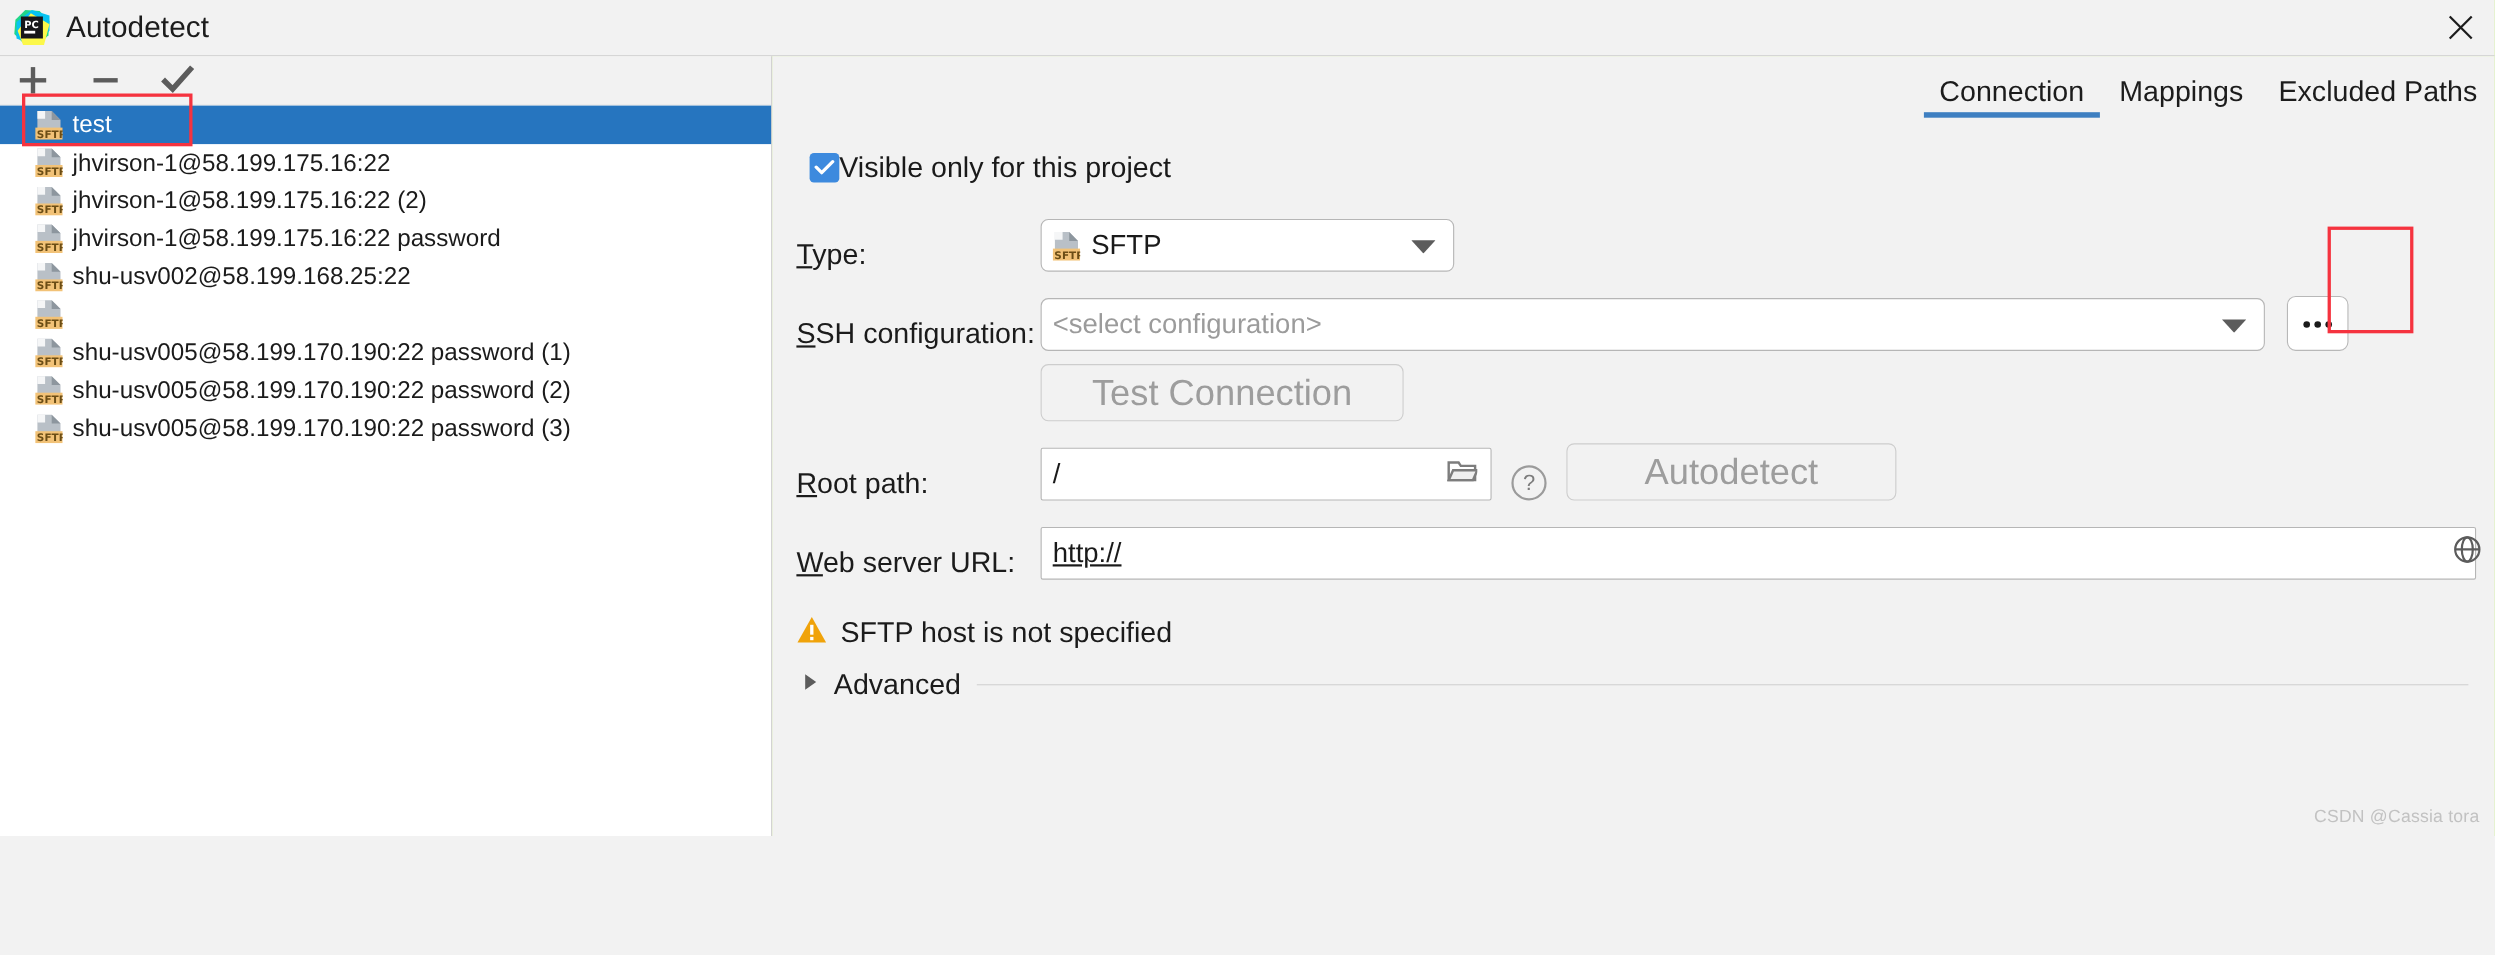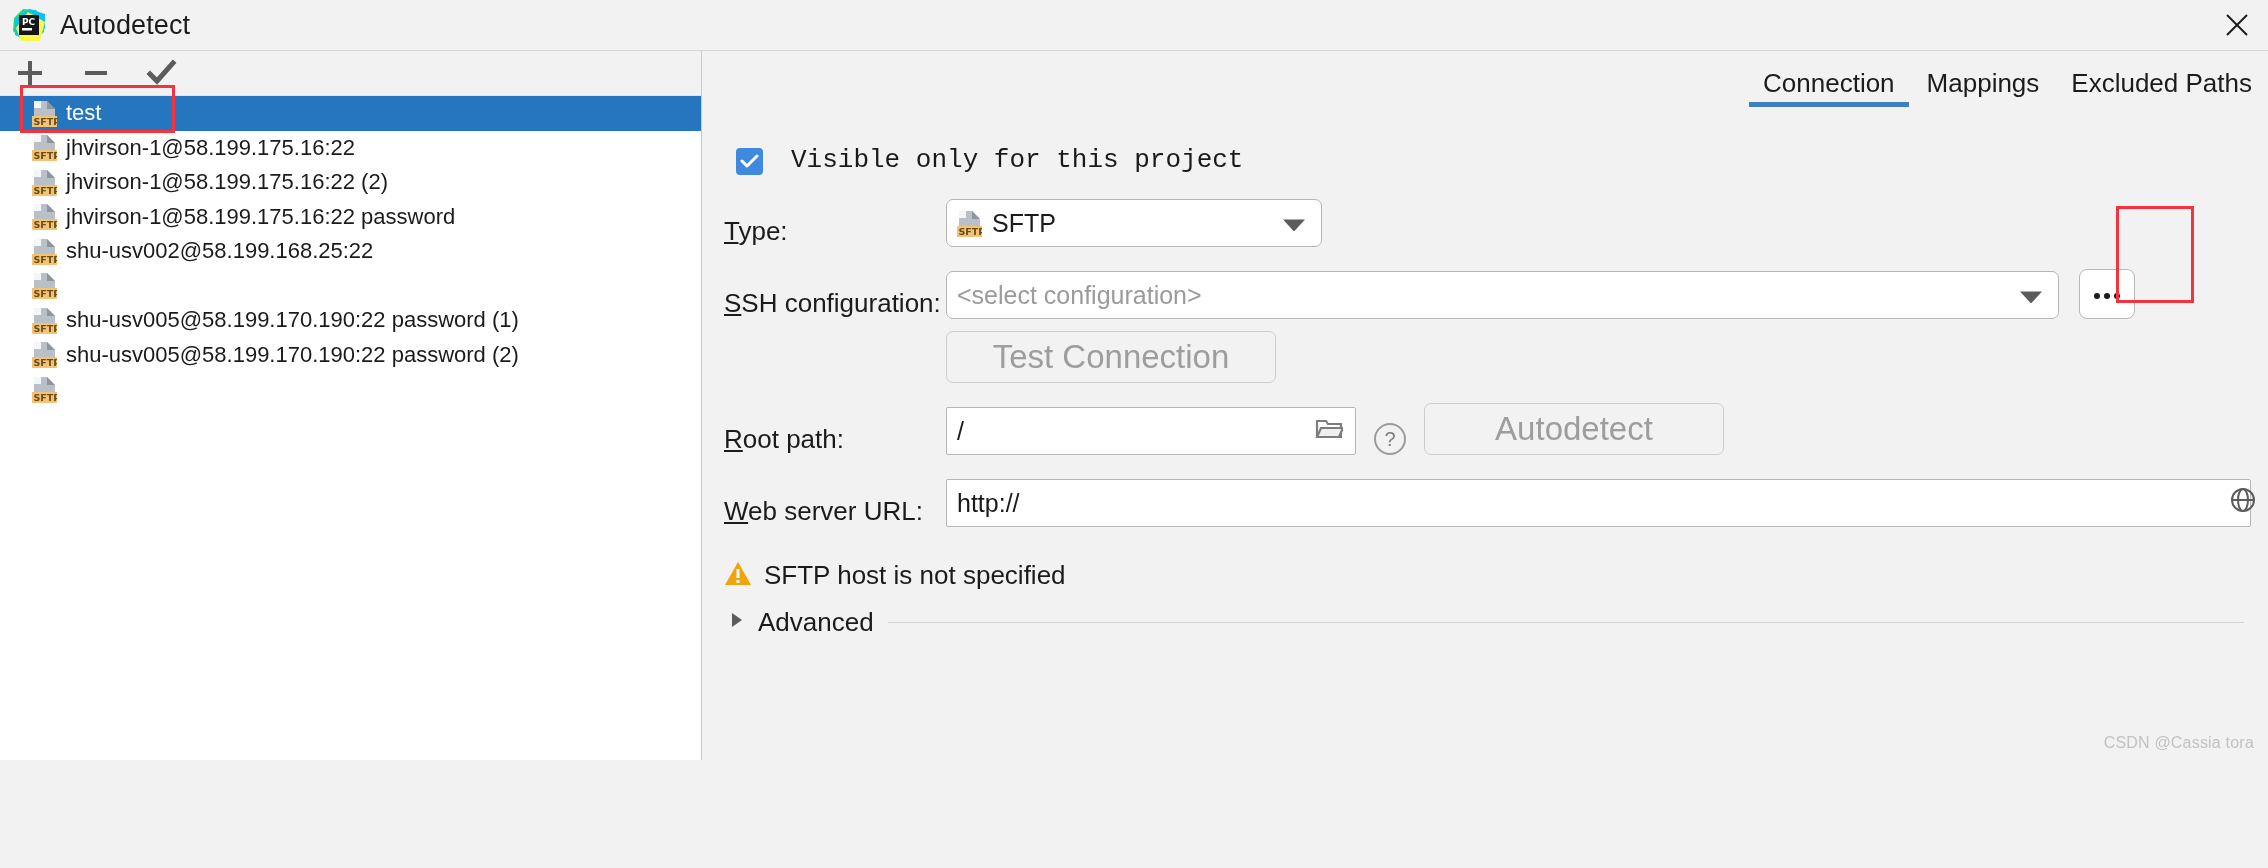--- a/index.html
+++ b/index.html
@@ -72,21 +72,21 @@
     font-size: 26px; color: #1c1c1c; padding: 0 16px 11px 16px;
     cursor: pointer; position: relative; line-height: 1;
   }
   .tab.active::after {
     content: ""; position: absolute; left: 2px; right: 2px; bottom: 0;
     height: 5px; background: #3e7fc1;
   }
 
   .form { padding: 22px 0 0 0; position: relative; flex: 1; min-height: 0; }
 
-  .cbrow { display: flex; align-items: flex-end; gap: 28px; padding-left: 34px; height: 46px; font-family: Liberation Mono, monospace; }
+  .cbrow { display: flex; align-items: center; gap: 0; padding-left: 34px; height: 46px; }
   .cbox {
     width: 27px; height: 27px; border-radius: 4px; background: #3d8ade;
     display: flex; align-items: center; justify-content: center; flex: none; cursor: pointer;
   }
   .cblabel { font-size: 26px; color: #1a1a1a; }
 
   .row { display: flex; align-items: flex-end; height: 72px; padding-left: 22px; }
   .lbl { width: 222px; min-width: 222px; font-size: 26px; color: #1b1b1b; }
   .lbl u { text-decoration: underline; text-underline-offset: 2px; }
 
@@ -109,21 +109,21 @@
   }
   .dot { width: 6px; height: 6px; border-radius: 50%; background: #1b1b1b; display:inline-block; margin: 0 2px; }
 
   .btn-disabled {
     height: 52px; border: 1px solid #cdcdcd; border-radius: 7px; background: #f2f2f2;
     color: #9d9d9d; font-size: 33px; display: flex; align-items: center;
     justify-content: center; padding: 0 26px; cursor: default;
   }
 
   .inp-root { width: 410px; }
-  .inp-url  { flex: 1; margin-right: 17px; }
+  .inp-url  { flex: 1; margin-right: 17px; text-decoration: underline; }
 
   .help-icon {
     width: 32px; height: 32px; border-radius: 50%; border: 2px solid #9b9b9b;
     color: #7c7c7c; font-size: 20px; display: flex; align-items: center;
     justify-content: center; margin: 0 18px; cursor: pointer; flex: none;
   }
 
   .warn { display: flex; align-items: flex-end; gap: 12px; padding-left: 22px; height: 64px; }
   .warn-txt { font-size: 26px; color: #1b1b1b; }
 
@@ -292,20 +292,21 @@
         <div class="srv-row">
           <span class="sftp-icon">
             <svg width="25" height="27" viewBox="0 0 25 27">
               <path d="M2 1 h13 l8 8 v17 h-21 z" fill="#b9c0c7"></path>
               <path d="M2 1 h7 v7 h-7 z" fill="#ffffff" opacity="0.85"></path>
               <path d="M15 1 l8 8 h-8 z" fill="#8d969e"></path>
               <rect x="0" y="16" width="25" height="11" fill="#f2c277"></rect>
               <text x="1.5" y="25" font-family="DejaVu Sans, sans-serif" font-size="9.5" font-weight="bold" fill="#6b4d15">SFTP</text>
             </svg>
           </span>
+          <span>shu-usv005@58.199.170.190:22 password (3)</span>
         </div>
 
         <div class="sel-box" style="left:20px; top:-11px; width:155px; height:48px;"></div>
       </div>
     </div>
 
     <div class="right">
 
       <div class="tabs">
         <div class="tab active">

